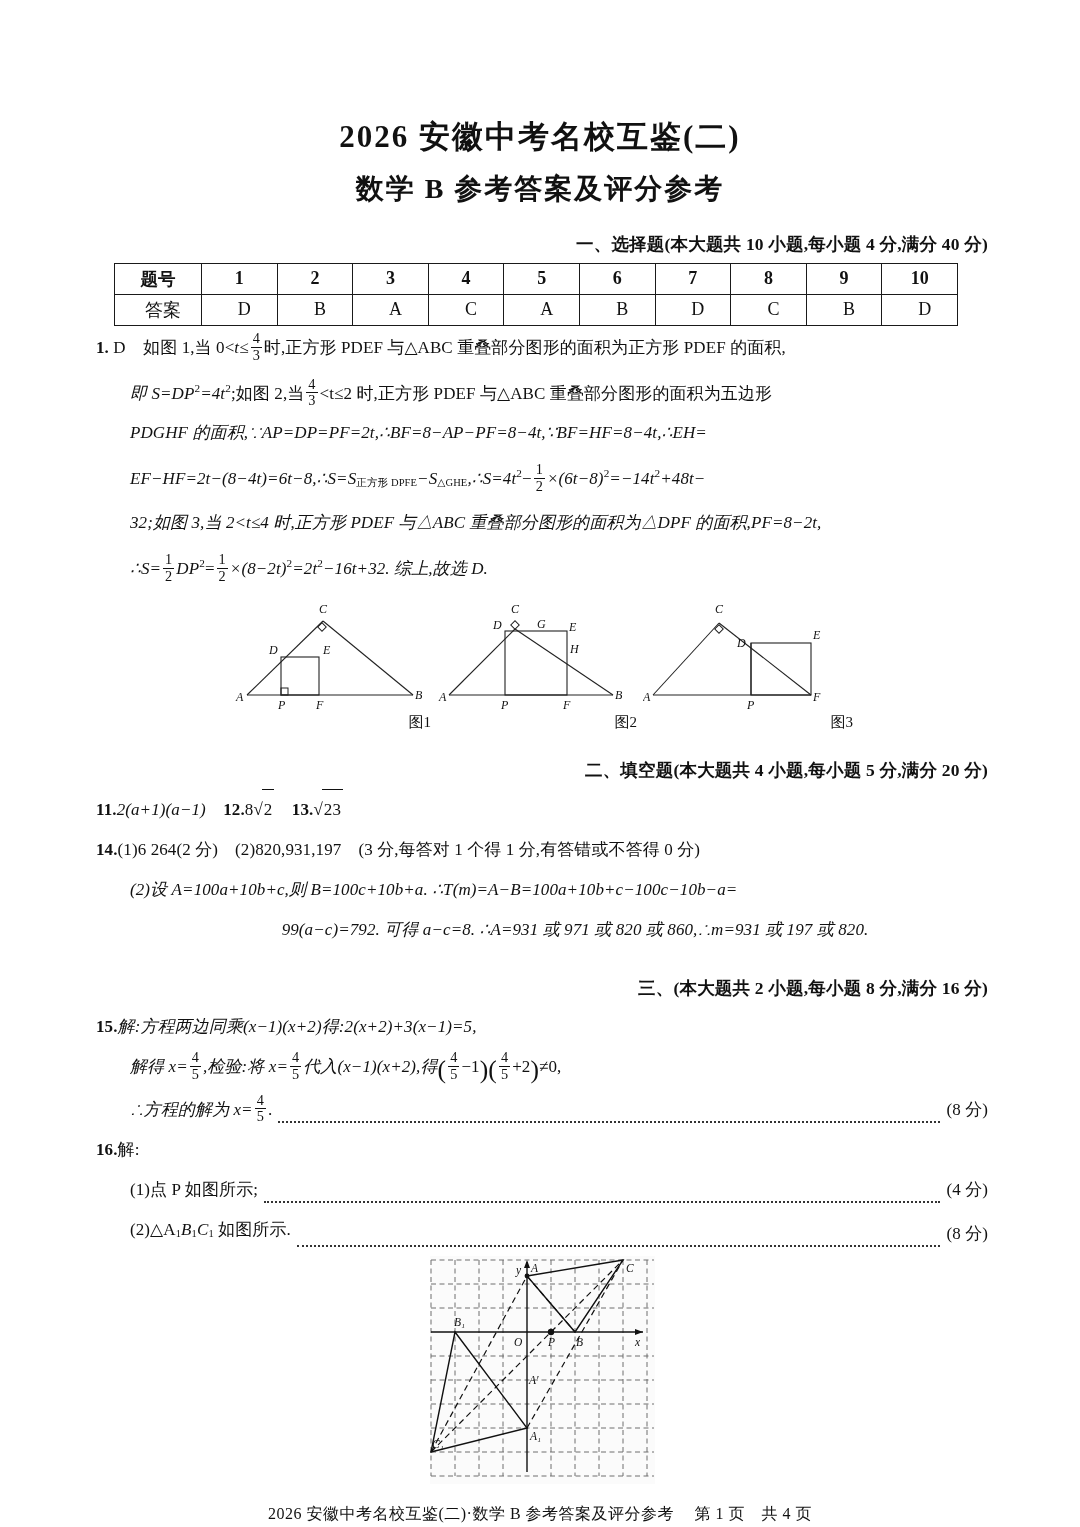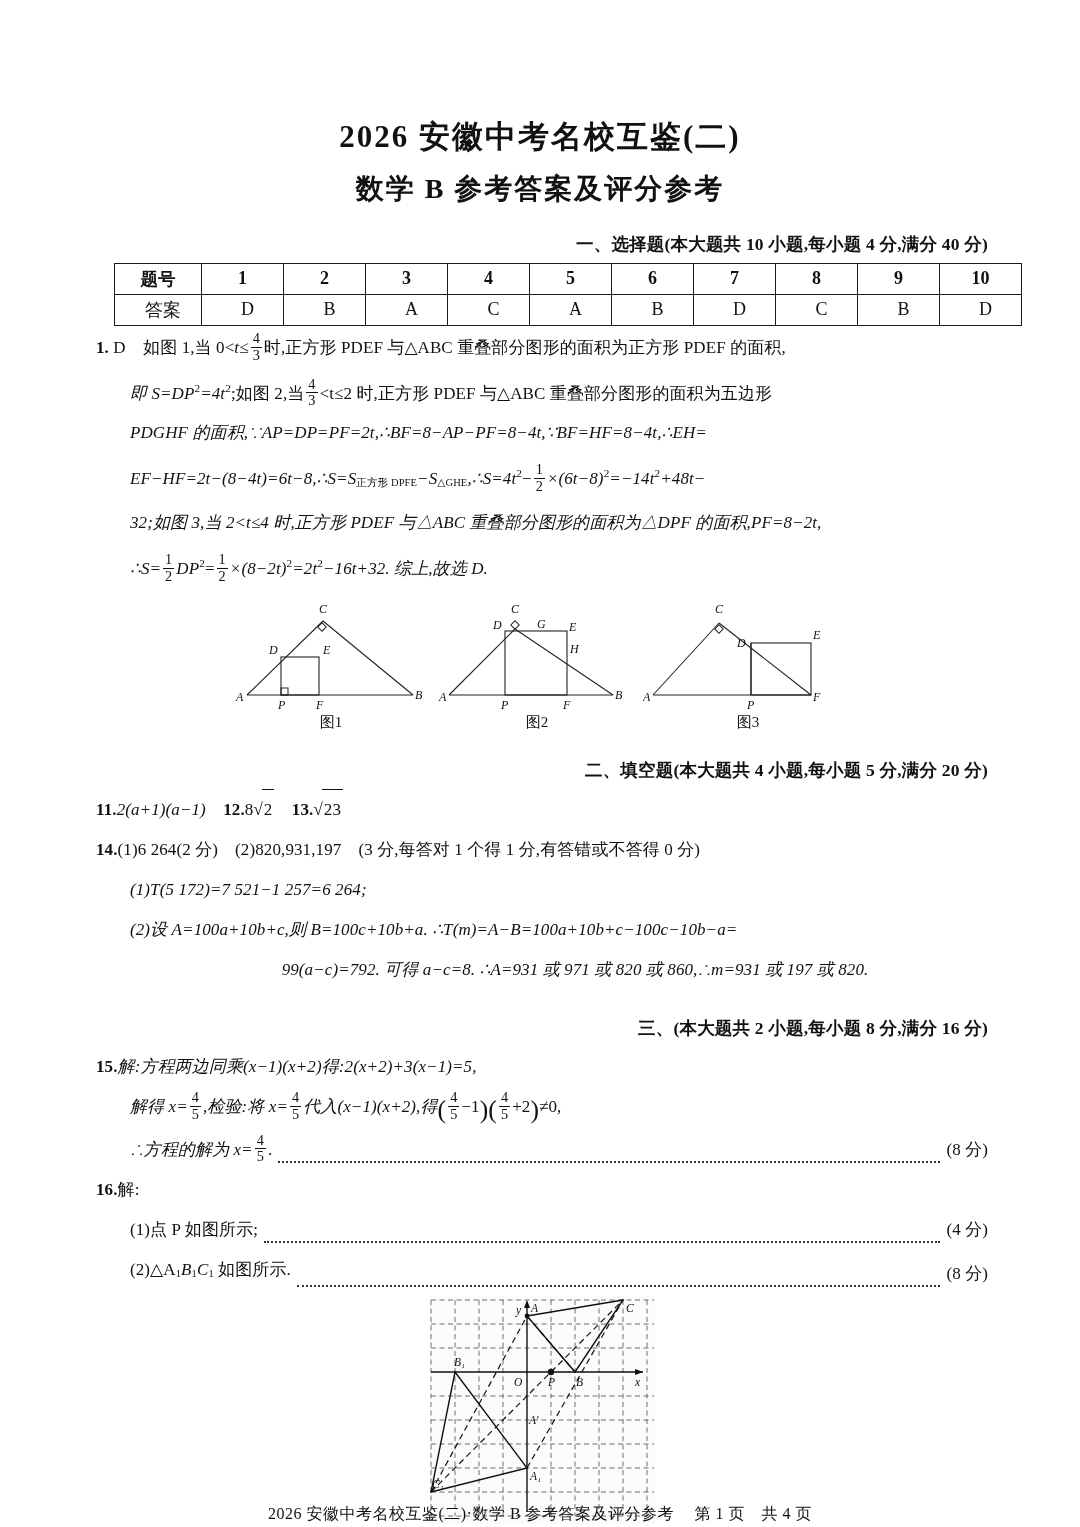--- a/index.html
+++ b/index.html
@@ -72,21 +72,21 @@
     padding:0 2px;
     margin-left:-1px;
   }
 
   sup.ex{ font-size:0.66em; vertical-align:super; }
   sub.sb{ font-size:0.62em; vertical-align:-0.22em; }
 
   
   table.ans{
     border-collapse:collapse;
-    width:908px;
+    width:844px;
     margin:4px 0 2px 18px;
     table-layout:fixed;
   }
   table.ans td{
     border:1px solid #1a1a1a;
     text-align:center;
     height:28px;
     font-size:18px;
     font-weight:bold;
     font-family:"Liberation Serif",serif;
@@ -96,21 +96,21 @@
 
   
   .figs{
     display:flex;
     justify-content:center;
     gap:6px;
     margin-top:6px;
   }
   .fig{ position:relative; }
   .fig-cap{
-    text-align:center;
+    text-align:right;
     font-size:15px;
     margin-top:-4px;
   }
 
   
   .leader{
     flex:1 1 auto;
     border-bottom:2.5px dotted #333;
     margin:0 6px 7px 6px;
     height:0;
@@ -287,21 +287,20 @@
       <div>
         <b>11.</b><span class="it">2(a+1)(a−1)</span>
         &nbsp;&nbsp;
         <b>12.</b><span>8</span><span class="rad">√<span class="bar">2</span></span>
         &nbsp;&nbsp;
         <b>13.</b><span class="rad">√<span class="bar">23</span></span>
       </div>
       <div>
         <b>14.</b><span>(1)6 264(2 分)　(2)820,931,197　(3 分,每答对 1 个得 1 分,有答错或不答得 0 分)</span>
       </div>
-      <div class="indent"><span class="it">(1)T(5 172)=7 521−1 257=6 264;</span></div>
       <div class="indent"><span class="it">(2)设 A=100a+10b+c,则 B=100c+10b+a. ∴T(m)=A−B=100a+10b+c−100c−10b−a=</span></div>
       <div class="indent2"><span class="it">99(a−c)=792. 可得 a−c=8. ∴A=931 或 971 或 820 或 860,∴m=931 或 197 或 820.</span></div>
     </div>
 
     <div class="sec-head">三、(本大题共 2 小题,每小题 8 分,满分 16 分)</div>
 
     <div class="para">
       <div>
         <b>15.</b><span class="it">解:方程两边同乘(x−1)(x+2)得:2(x+2)+3(x−1)=5,</span>
       </div>

